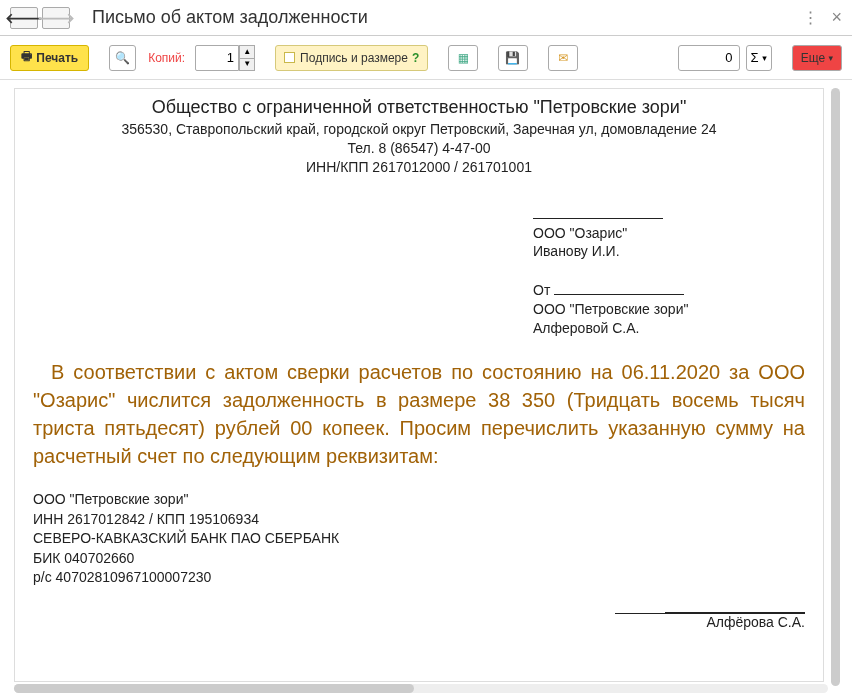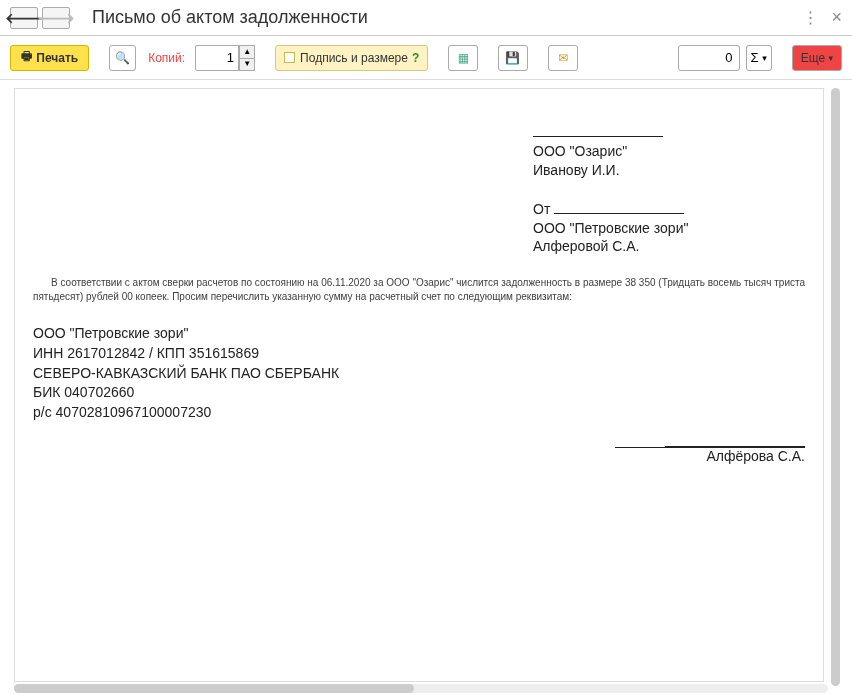--- a/index.html
+++ b/index.html
@@ -45,21 +45,21 @@
     .hdr-line { font-size: 14px; color: #222; line-height: 1.35; }
     
     .ref-line { margin-top: 30px; font-size: 14px; color: #222; }
     .ref-blank { display: inline-block; width: 120px; border-bottom: 1px solid #222; vertical-align: baseline; margin: 0 4px; }
     
     .parties { margin-top: 28px; }
     .party-block { margin-left: 500px; font-size: 14px; color: #222; line-height: 1.35; margin-bottom: 20px; }
     .party-blank { display: inline-block; width: 130px; border-bottom: 1px solid #222; }
     
     .greeting { text-align: center; font-size: 14px; color: #222; margin-top: 10px; margin-bottom: 24px; }
-    .body-text { font-size: 10px; color: #404040; text-align: justify; text-indent: 18px; line-height: 1.4; margin-bottom: 20px; }
+    .body-text { font-size: 20px; color: #a16207; text-align: justify; text-indent: 18px; line-height: 1.4; margin-bottom: 20px; }
     .req { font-size: 14px; color: #222; line-height: 1.4; }
     
     .sig-row { display: flex; align-items: flex-end; margin-top: 24px; font-size: 14px; color: #222; flex-direction: column; }
     .sig-blank { display: inline-block; border-bottom: 1px solid #222; }
     .sig-blank.a { width: 140px; }
     .sig-blank.b { width: 190px; margin-left: 160px; }
     .sig-name { margin-left: 8px; }
   </style>
 </head>
 <body>
@@ -115,41 +115,47 @@
     <span>Σ</span>&nbsp;<span style="font-size:9px;">▾</span>
   </div>
   <div class="tb-gap"></div>
   <div class="btn btn-more">
     <span>Еще</span>&nbsp;<span style="font-size:9px;">▾</span>
   </div>
 </div>
 
 <div class="doc-wrap">
   <div class="doc">
+    <div class="hdr">
+      <div class="hdr-title">Общество с ограниченной ответственностью "Петровские зори"</div>
+      <div class="hdr-line">356530, Ставропольский край, городской округ Петровский, Заречная ул, домовладение 24</div>
+      <div class="hdr-line">Тел. 8 (86547) 4-47-00</div>
+      <div class="hdr-line">ИНН/КПП 2617012000 / 261701001</div>
+    </div>
 
 
     <div class="parties">
       <div class="party-block">
         <span class="party-blank"></span><br>
         <span>ООО "Озарис"</span><br>
         <span>Иванову  И.И.</span>
       </div>
       <div class="party-block">
         <span>От</span> <span class="party-blank"></span><br>
         <span>ООО "Петровские зори"</span><br>
         <span>Алферовой С.А.</span>
       </div>
     </div>
 
 
     <div class="body-text">В соответствии с актом сверки расчетов по состоянию на 06.11.2020 за ООО "Озарис" числится задолженность в размере 38 350 (Тридцать восемь тысяч триста пятьдесят) рублей 00 копеек. Просим перечислить указанную сумму на расчетный счет  по следующим реквизитам:</div>
 
     <div class="req">
       <div>ООО "Петровские зори"</div>
-      <div>ИНН 2617012842 / КПП 351615869</div>
+      <div>ИНН 2617012842 / КПП 195106934</div>
       <div>СЕВЕРО-КАВКАЗСКИЙ БАНК ПАО СБЕРБАНК</div>
       <div>БИК 040702660</div>
       <div>р/с 40702810967100007230</div>
     </div>
 
     <div class="sig-row">
       <span class="sig-blank a"></span>
       <span class="sig-blank b"></span>
       <span class="sig-name">Алфёрова С.А.</span>
     </div>

